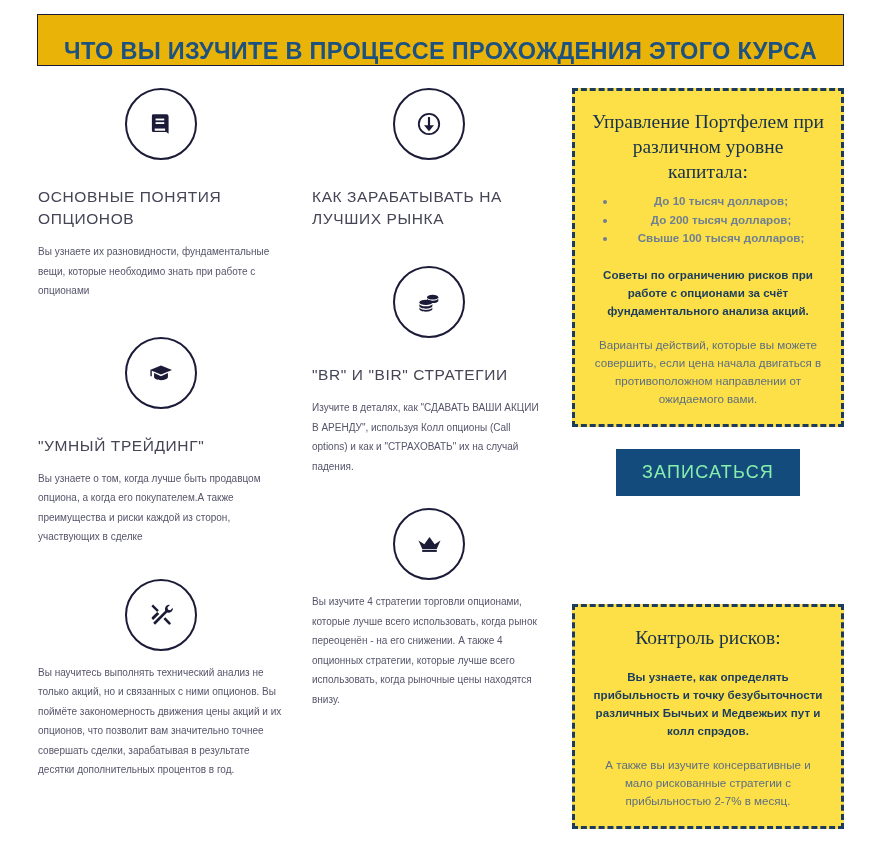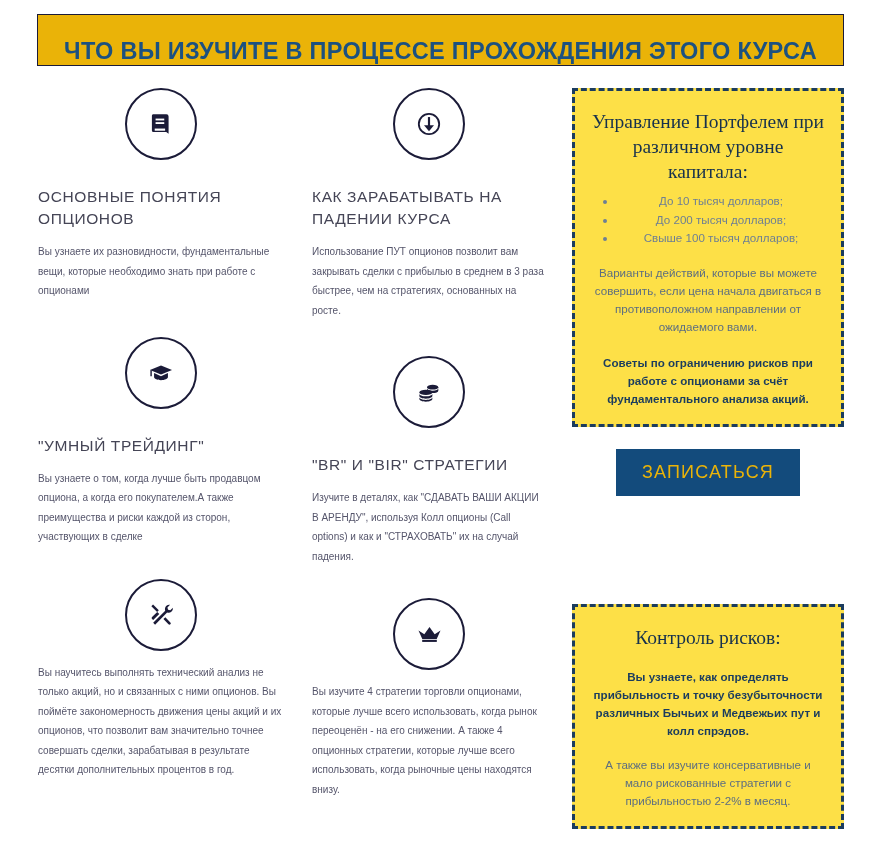--- a/index.html
+++ b/index.html
@@ -103,42 +103,42 @@
     margin: 0 0 4px 0;
     font-weight: normal;
   }
   .panel-list {
     margin: 8px 0 0 0;
     padding-left: 26px;
     color: #6e7f93;
     font-size: 11.6px;
     line-height: 18.5px;
   }
-  .panel-list li { margin: 0; }
+  .panel-list li { margin: 0; font-weight: bold; }
   .panel-p {
     font-size: 11.6px;
     line-height: 18px;
     color: #5d6e80;
     margin: 16px 0 0 0;
   }
   .panel-p.bold {
     color: #1b3c5e;
     font-weight: bold;
   }
   .panel-p.first { margin-top: 18px; }
 
   
   .cta-row {
     text-align: center;
     margin-top: 22px;
   }
   .cta-btn {
     display: inline-block;
     background: #134b7c;
-    color: #eab308;
+    color: #86efac;
     border: none;
     font-family: "Liberation Sans", sans-serif;
     font-size: 18px;
     letter-spacing: 1.2px;
     padding: 13px 26px;
     cursor: pointer;
   }
   .panel-gap { height: 108px; }
 </style>
 </head>
@@ -201,22 +201,21 @@
   <div class="col col-b">
 
     <div class="feature">
       <div class="icon-circle">
         <svg width="26" height="26" viewBox="0 0 24 24" aria-hidden="true">
           <circle cx="12" cy="12" r="9.4" fill="none" stroke="#1b1b38" stroke-width="1.7"></circle>
           <rect x="11" y="5.6" width="2" height="8.4" fill="#1b1b38"></rect>
           <path d="M12 18.6 7.4 13.2h9.2L12 18.6z" fill="#1b1b38"></path>
         </svg>
       </div>
-      <div class="feature-title">КАК ЗАРАБАТЫВАТЬ НА ПАДЕНИИ КУРСА</div>
-      <div class="feature-desc">Использование ПУТ опционов позволит вам закрывать сделки с прибылью в среднем в 3 раза быстрее, чем на стратегиях, основанных на росте.</div>
+      <div class="feature-title">КАК ЗАРАБАТЫВАТЬ НА ЛУЧШИХ РЫНКА</div>
     </div>
 
     <div class="gap-1"></div>
 
     <div class="feature">
       <div class="icon-circle">
         <svg width="26" height="26" viewBox="0 0 24 24" aria-hidden="true">
           <g fill="#1b1b38">
             <ellipse cx="15.4" cy="7.6" rx="5.2" ry="2.2"></ellipse>
             <path d="M10.2 8.6v2.2c0 1.2 2.3 2.2 5.2 2.2s5.2-1 5.2-2.2V8.6c0 1.2-2.3 2.2-5.2 2.2s-5.2-1-5.2-2.2z"></path>
@@ -245,30 +244,30 @@
 
   <div class="col col-c">
 
     <div class="panel">
       <h3 class="panel-title">Управление Портфелем при различном уровне капитала:</h3>
       <ul class="panel-list">
         <li>До 10 тысяч долларов;</li>
         <li>До 200 тысяч долларов;</li>
         <li>Свыше 100 тысяч долларов;</li>
       </ul>
+      <p class="panel-p bold first">Советы по ограничению рисков при работе с опционами за счёт фундаментального анализа акций.</p>
       <p class="panel-p">Варианты действий, которые вы можете совершить, если цена начала двигаться в противоположном направлении от ожидаемого вами.</p>
-      <p class="panel-p bold first">Советы по ограничению рисков при работе с опционами за счёт фундаментального анализа акций.</p>
     </div>
 
     <div class="cta-row">
       <button class="cta-btn">ЗАПИСАТЬСЯ</button>
     </div>
 
     <div class="panel-gap"></div>
 
     <div class="panel">
       <h3 class="panel-title">Контроль рисков:</h3>
       <p class="panel-p bold first">Вы узнаете, как определять прибыльность и точку безубыточности различных Бычьих и Медвежьих пут и колл спрэдов.</p>
-      <p class="panel-p">А также вы изучите консервативные и мало рискованные стратегии с прибыльностью 2-2% в месяц.</p>
+      <p class="panel-p">А также вы изучите консервативные и мало рискованные стратегии с прибыльностью 2-7% в месяц.</p>
     </div>
 
   </div>
 </div>
 
 </body></html>

